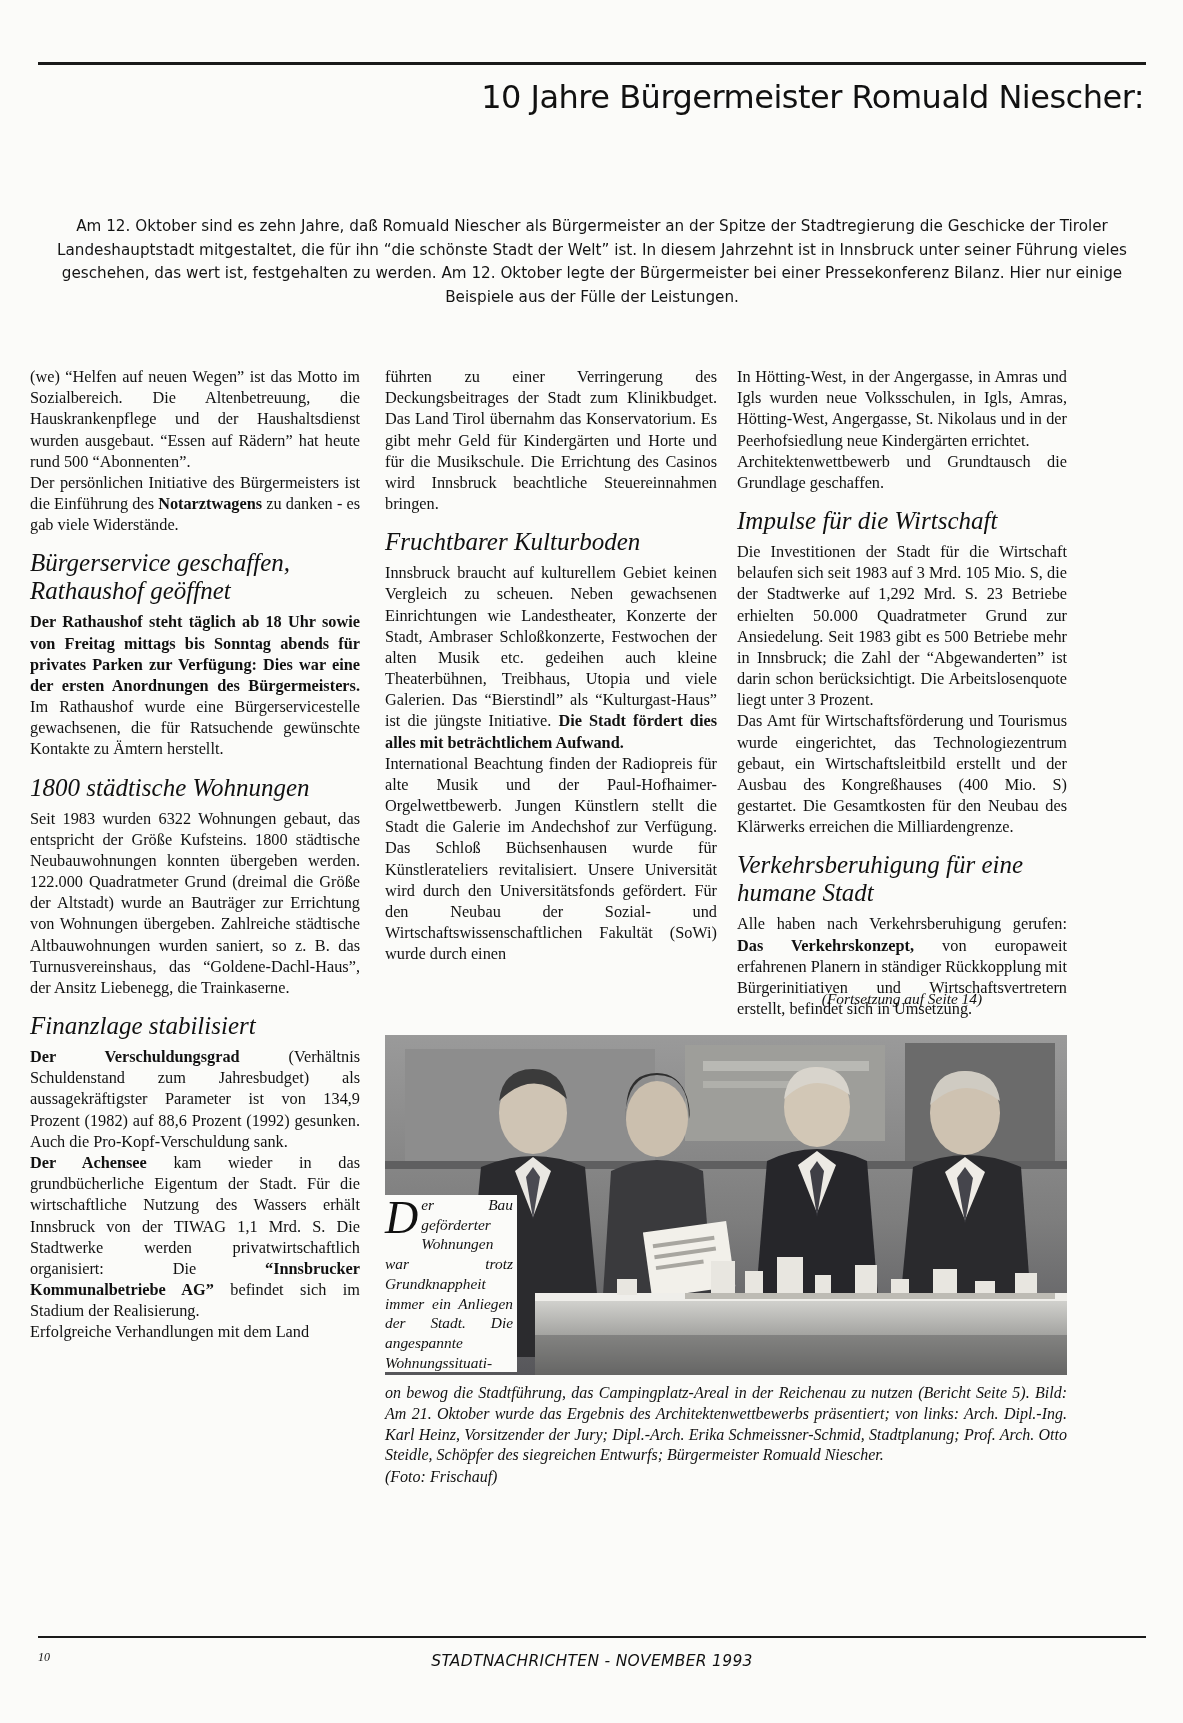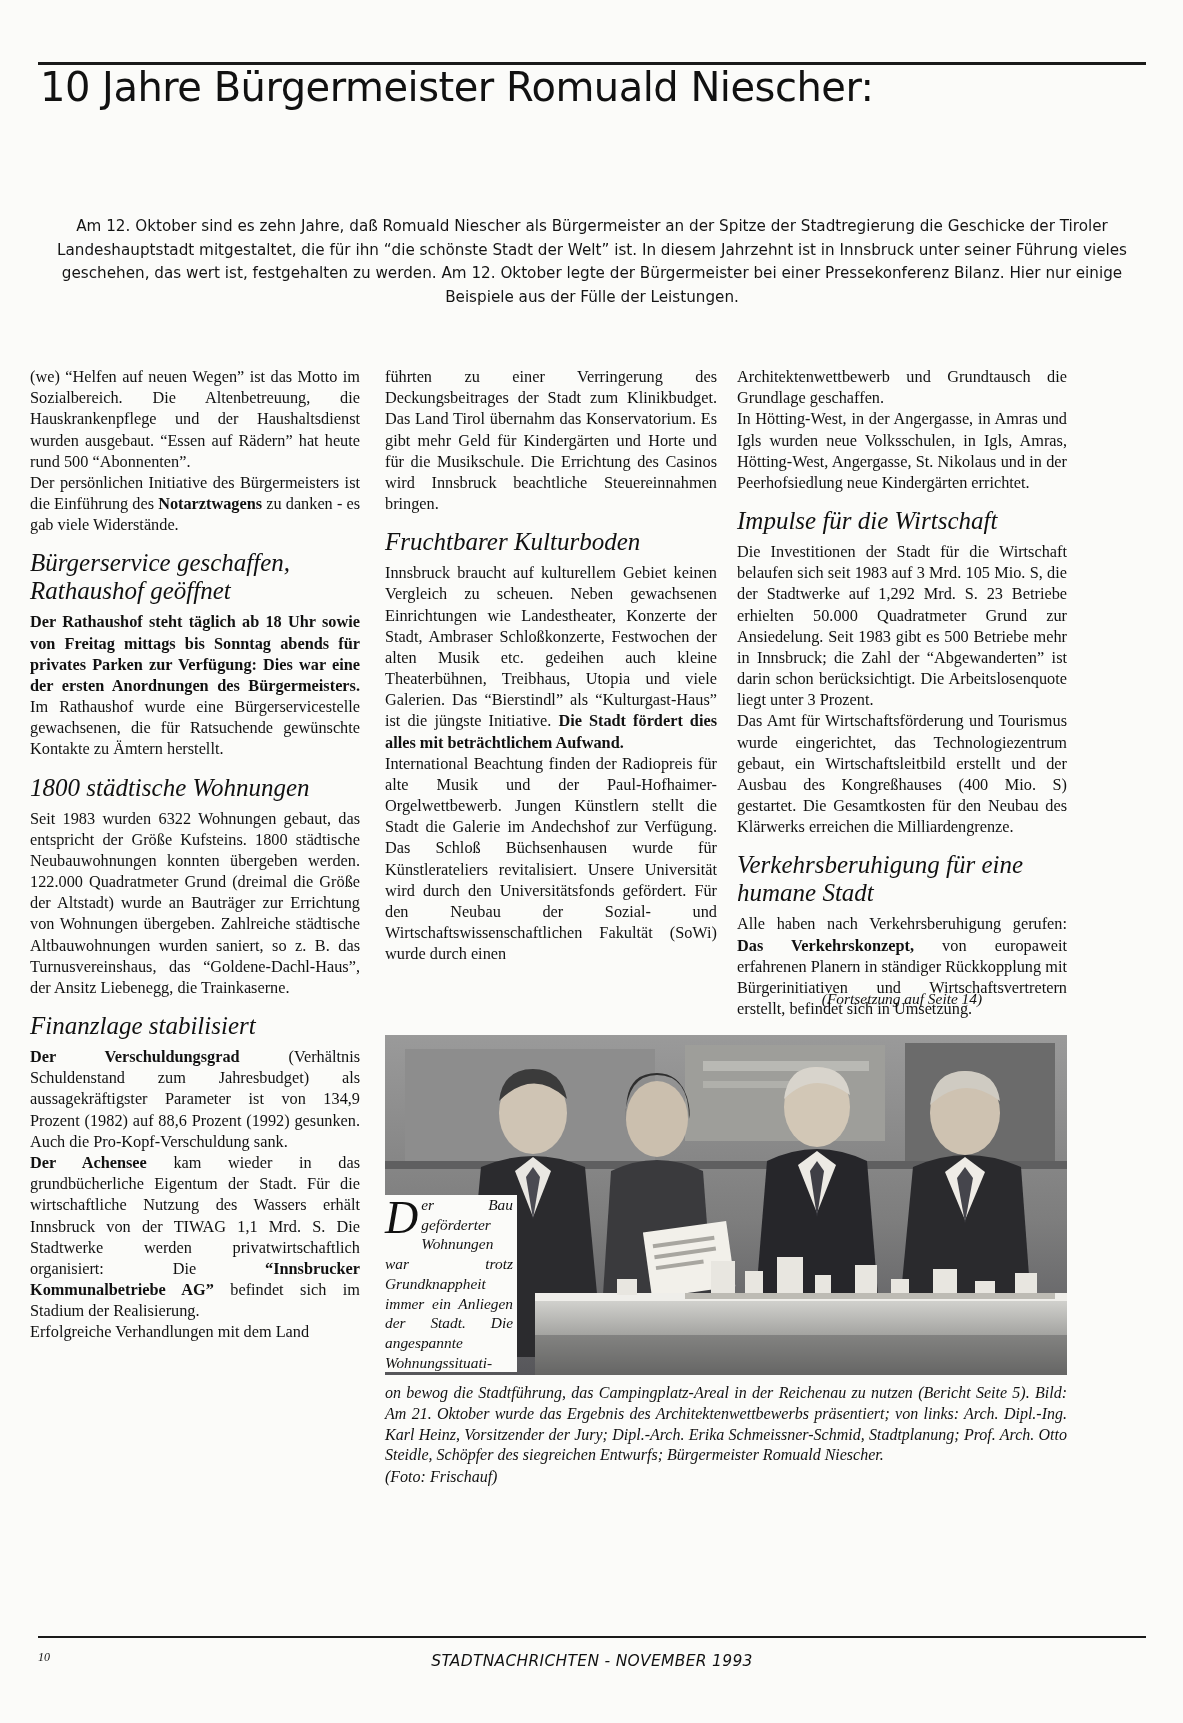--- a/index.html
+++ b/index.html
@@ -26,26 +26,26 @@
     position: absolute;
     left: 38px;
     top: 62px;
     width: 1108px;
     height: 3px;
     background: #1a1a1a;
   }
   .headline {
     position: absolute;
     left: 40px;
-    top: 60px;
+    top: 76px;
     width: 1104px;
-    text-align: left;
+    text-align: right;
     font-family: "DejaVu Sans", sans-serif;
     font-weight: 400;
-    font-size: 40px;
+    font-size: 32px;
     line-height: 1.35;
     letter-spacing: -0.5px;
     color: #111;
   }
   .headline .l2 { display: block; }
 
   .lede {
     position: absolute;
     left: 40px;
     top: 215px;
@@ -203,22 +203,22 @@
 
   <div class="col col2">
     <p>führten zu einer Verringerung des Deckungsbeitrages der Stadt zum Klinikbudget. Das Land Tirol übernahm das Konservatorium. Es gibt mehr Geld für Kindergärten und Horte und für die Musikschule. Die Errichtung des Casinos wird Innsbruck beachtliche Steuereinnahmen bringen.</p>
 
     <h2 class="sect">Fruchtbarer Kulturboden</h2>
     <p><span>Innsbruck braucht auf kulturellem Gebiet keinen Vergleich zu scheuen. Neben gewachsenen Einrichtungen wie Landestheater, Konzerte der Stadt, Ambraser Schloßkonzerte, Festwochen der alten Musik etc. gedeihen auch kleine Theaterbühnen, Treibhaus, Utopia und viele Galerien. Das “Bierstindl” als “Kulturgast-Haus” ist die jüngste Initiative. </span><b>Die Stadt fördert dies alles mit beträchtlichem Aufwand.</b></p>
     <p>International Beachtung finden der Radiopreis für alte Musik und der Paul-Hofhaimer-Orgelwettbewerb. Jungen Künstlern stellt die Stadt die Galerie im Andechshof zur Verfügung. Das Schloß Büchsenhausen wurde für Künstlerateliers revitalisiert. Unsere Universität wird durch den Universitätsfonds gefördert. Für den Neubau der Sozial- und Wirtschaftswissenschaftlichen Fakultät (SoWi) wurde durch einen</p>
   </div>
 
   <div class="col col3">
+    <p>In Hötting-West, in der Angergasse, in Amras und Igls wurden neue Volksschulen, in Igls, Amras, Hötting-West, Angergasse, St. Nikolaus und in der Peerhofsiedlung neue Kindergärten errichtet.</p>
     <p>Architektenwettbewerb und Grundtausch die Grundlage geschaffen.</p>
-    <p>In Hötting-West, in der Angergasse, in Amras und Igls wurden neue Volksschulen, in Igls, Amras, Hötting-West, Angergasse, St. Nikolaus und in der Peerhofsiedlung neue Kindergärten errichtet.</p>
 
     <h2 class="sect">Impulse für die Wirtschaft</h2>
     <p>Die Investitionen der Stadt für die Wirtschaft belaufen sich seit 1983 auf 3 Mrd. 105 Mio. S, die der Stadtwerke auf 1,292 Mrd. S. 23 Betriebe erhielten 50.000 Quadratmeter Grund zur Ansiedelung. Seit 1983 gibt es 500 Betriebe mehr in Innsbruck; die Zahl der “Abgewanderten” ist darin schon berücksichtigt. Die Arbeitslosenquote liegt unter 3 Prozent.</p>
     <p>Das Amt für Wirtschaftsförderung und Tourismus wurde eingerichtet, das Technologiezentrum gebaut, ein Wirtschaftsleitbild erstellt und der Ausbau des Kongreßhauses (400 Mio. S) gestartet. Die Gesamtkosten für den Neubau des Klärwerks erreichen die Milliardengrenze.</p>
 
     <h2 class="sect">Verkehrsberuhigung für eine humane Stadt</h2>
     <p><span>Alle haben nach Verkehrsberuhigung gerufen: </span><b>Das Verkehrskonzept,</b><span> von europaweit erfahrenen Planern in ständiger Rückkopplung mit Bürgerinitiativen und Wirtschaftsvertretern erstellt, befindet sich in Umsetzung.</span></p>
   </div>
 
   <div class="contrule">(Fortsetzung auf Seite 14)</div>

